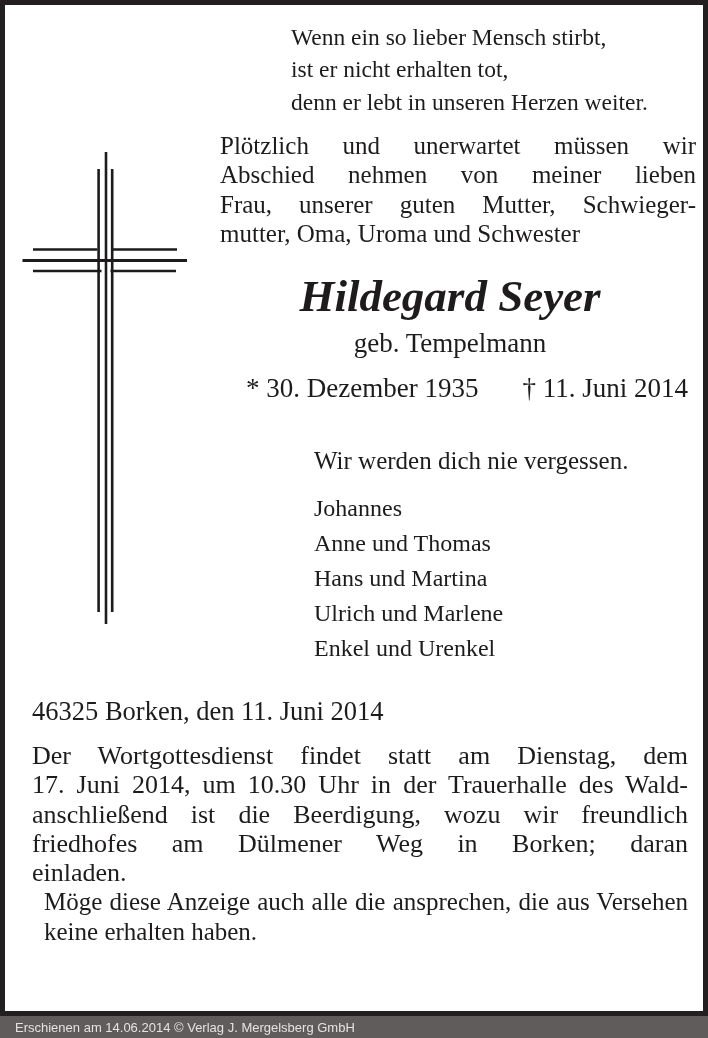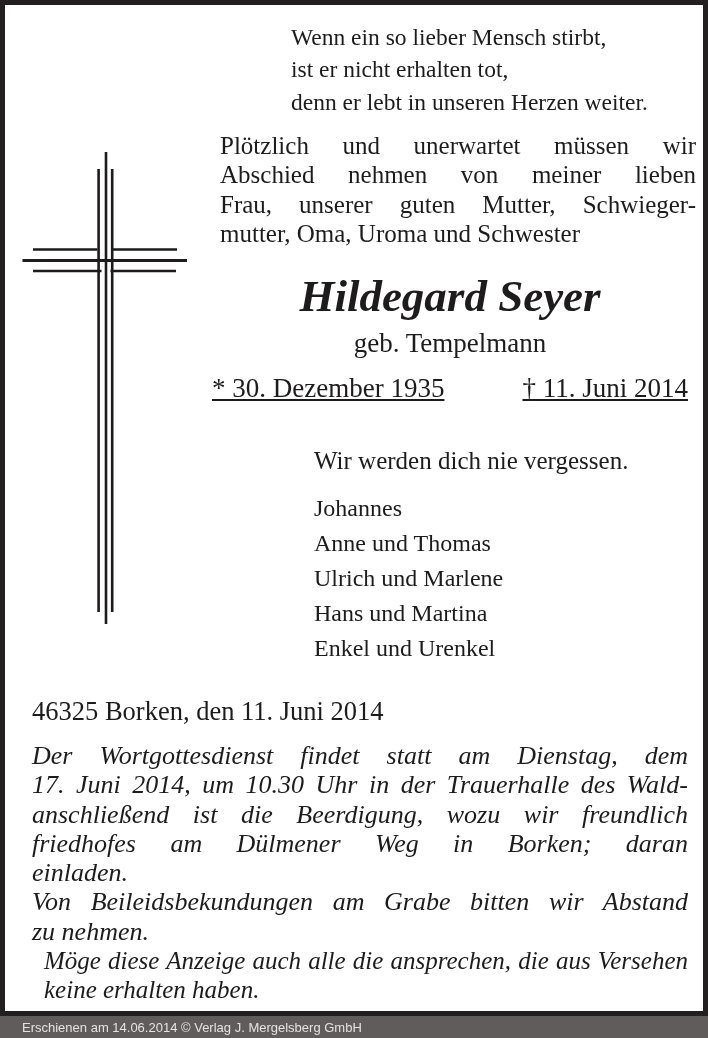--- a/index.html
+++ b/index.html
@@ -27,37 +27,37 @@
   .cross{left:20px;top:148px;width:172px;height:482px;}
 
   .col-upper{left:220px;top:131px;width:476px;}
   .intro{font-size:25px;line-height:29.3px;}
   .jline{text-align:justify;text-align-last:justify;}
   .lline{text-align:left;text-align-last:left;}
 
   .name{left:212px;top:270px;width:476px;text-align:center;
         font-size:45px;font-weight:bold;font-style:italic;line-height:52px;}
   .maiden{left:212px;top:328px;width:476px;text-align:center;font-size:27px;line-height:30px;}
-  .dates{left:212px;top:372px;width:476px;display:flex;justify-content:space-between;
-         gap:68px;font-size:27px;line-height:32px;white-space:nowrap;text-decoration:underline;}
+  .dates{left:212px;top:372px;width:476px;display:flex;justify-content:flex-end;
+         gap:44px;font-size:27px;line-height:32px;white-space:nowrap;}
 
   .farewell{left:314px;top:447px;font-size:25px;line-height:28px;white-space:nowrap;}
   .mourners{left:314px;top:491px;font-size:24px;line-height:35px;white-space:nowrap;}
 
   .dateline{left:32px;top:696px;font-size:26.5px;line-height:30px;white-space:nowrap;}
 
-  .col-lower{left:32px;top:741px;width:656px;font-style:italic;}
+  .col-lower{left:32px;top:741px;width:656px;}
   .service,.condolence{font-size:26px;line-height:29.3px;}
   .note{font-size:25px;line-height:29.3px;margin-left:12px;}
 
   .footer{position:absolute;left:0;top:1016px;width:708px;height:22px;
           background:var(--footer-bg);
           font-family:"Liberation Sans","DejaVu Sans",sans-serif;
           font-size:13px;color:var(--footer-text);
-          display:flex;align-items:center;padding-left:22px;}
+          display:flex;align-items:center;padding-left:15px;}
   svg line{stroke:var(--ink);}
 </style>
 </head>
 <body>
 
 <div class="page">
 
   <div class="abs verse">
     <div>Wenn ein so lieber Mensch stirbt,</div>
     <div>ist er nicht erhalten tot,</div>
@@ -87,38 +87,34 @@
   <div class="abs dates">
     <span>* 30. Dezember 1935</span>
     <span>† 11. Juni 2014</span>
   </div>
 
   <div class="abs farewell">Wir werden dich nie vergessen.</div>
 
   <div class="abs mourners">
     <div>Johannes</div>
     <div>Anne und Thomas</div>
+    <div>Hans und Martina</div>
     <div>Ulrich und Marlene</div>
-    <div>Hans und Martina</div>
     <div>Enkel und Urenkel</div>
   </div>
 
   <div class="abs dateline">46325 Borken, den 11. Juni 2014</div>
 
   <div class="abs col-lower">
     <div class="service">
       <div class="jline">Der Wortgottesdienst findet statt am Dienstag, dem</div>
       <div class="jline">17. Juni 2014, um 10.30 Uhr in der Trauerhalle des Wald-</div>
       <div class="jline">anschließend ist die Beerdigung, wozu wir freundlich</div>
       <div class="jline">friedhofes am Dülmener Weg in Borken; daran</div>
       <div class="lline">einladen.</div>
-    </div>
-    <div class="condolence">
-      <div class="jline">Von Beileidsbekundungen am Grabe bitten wir Abstand</div>
-      <div class="lline">zu nehmen.</div>
     </div>
     <div class="note">
       <div class="jline">Möge diese Anzeige auch alle die ansprechen, die aus Versehen</div>
       <div class="lline">keine erhalten haben.</div>
     </div>
   </div>
 
   <div class="frame"></div>
 </div>
 

